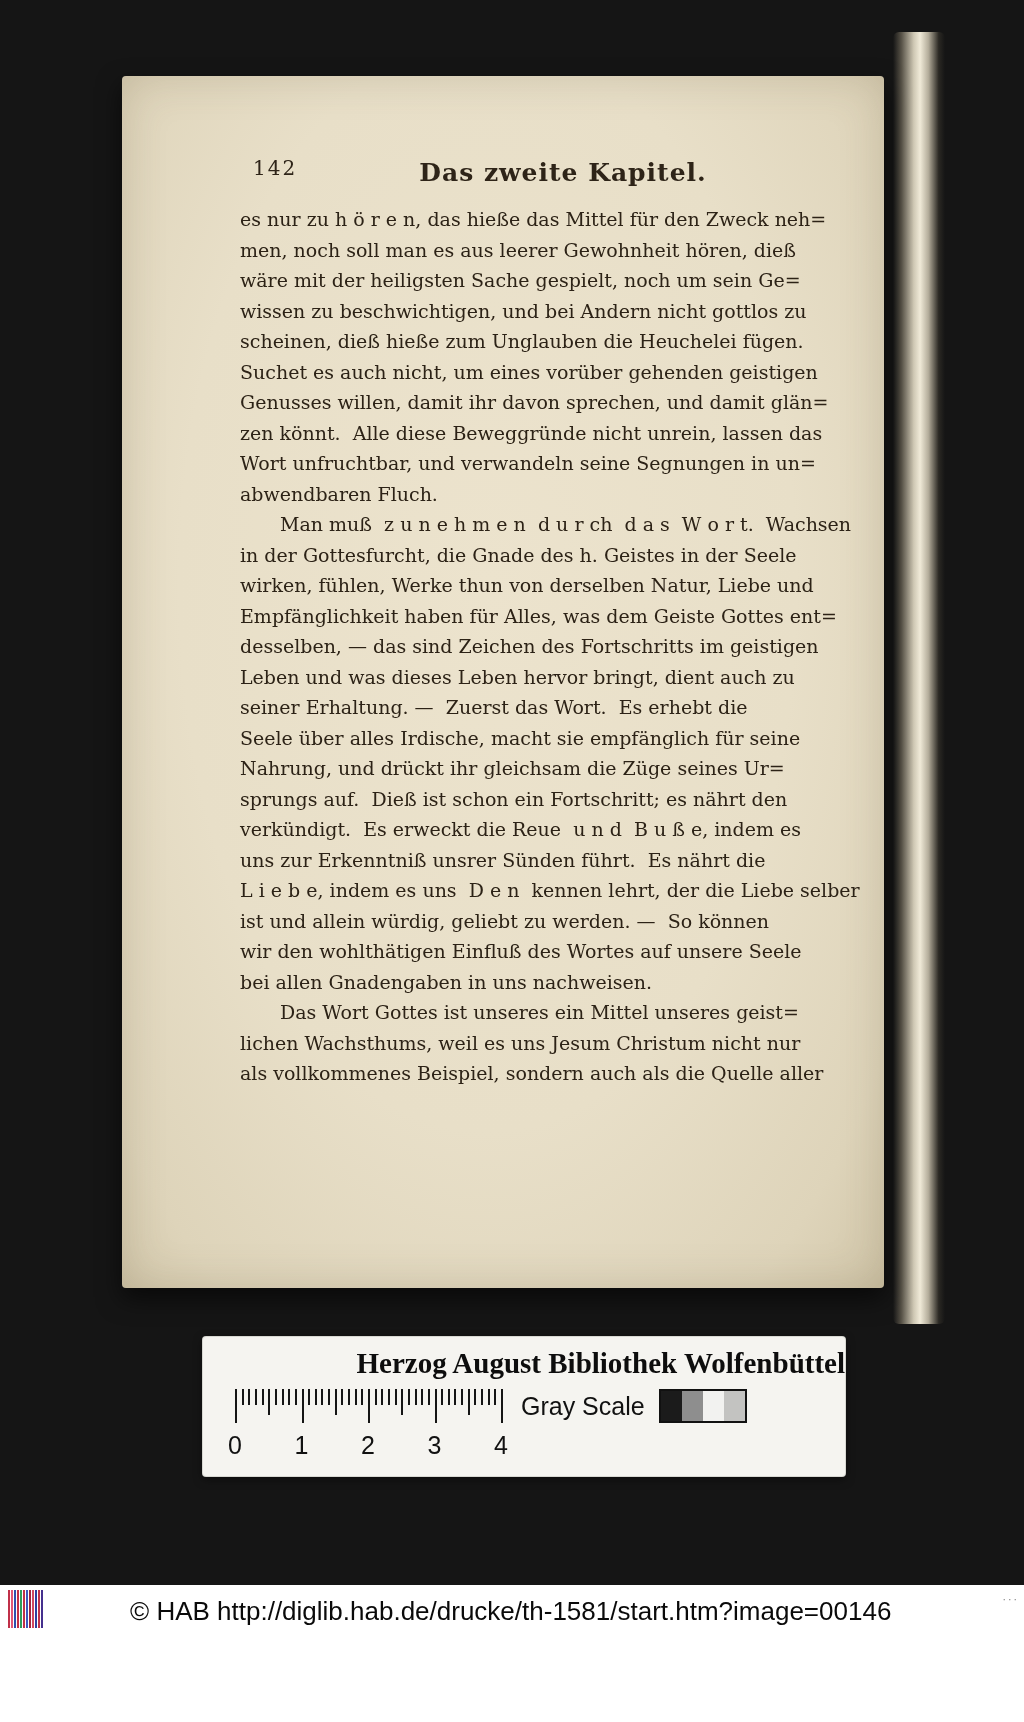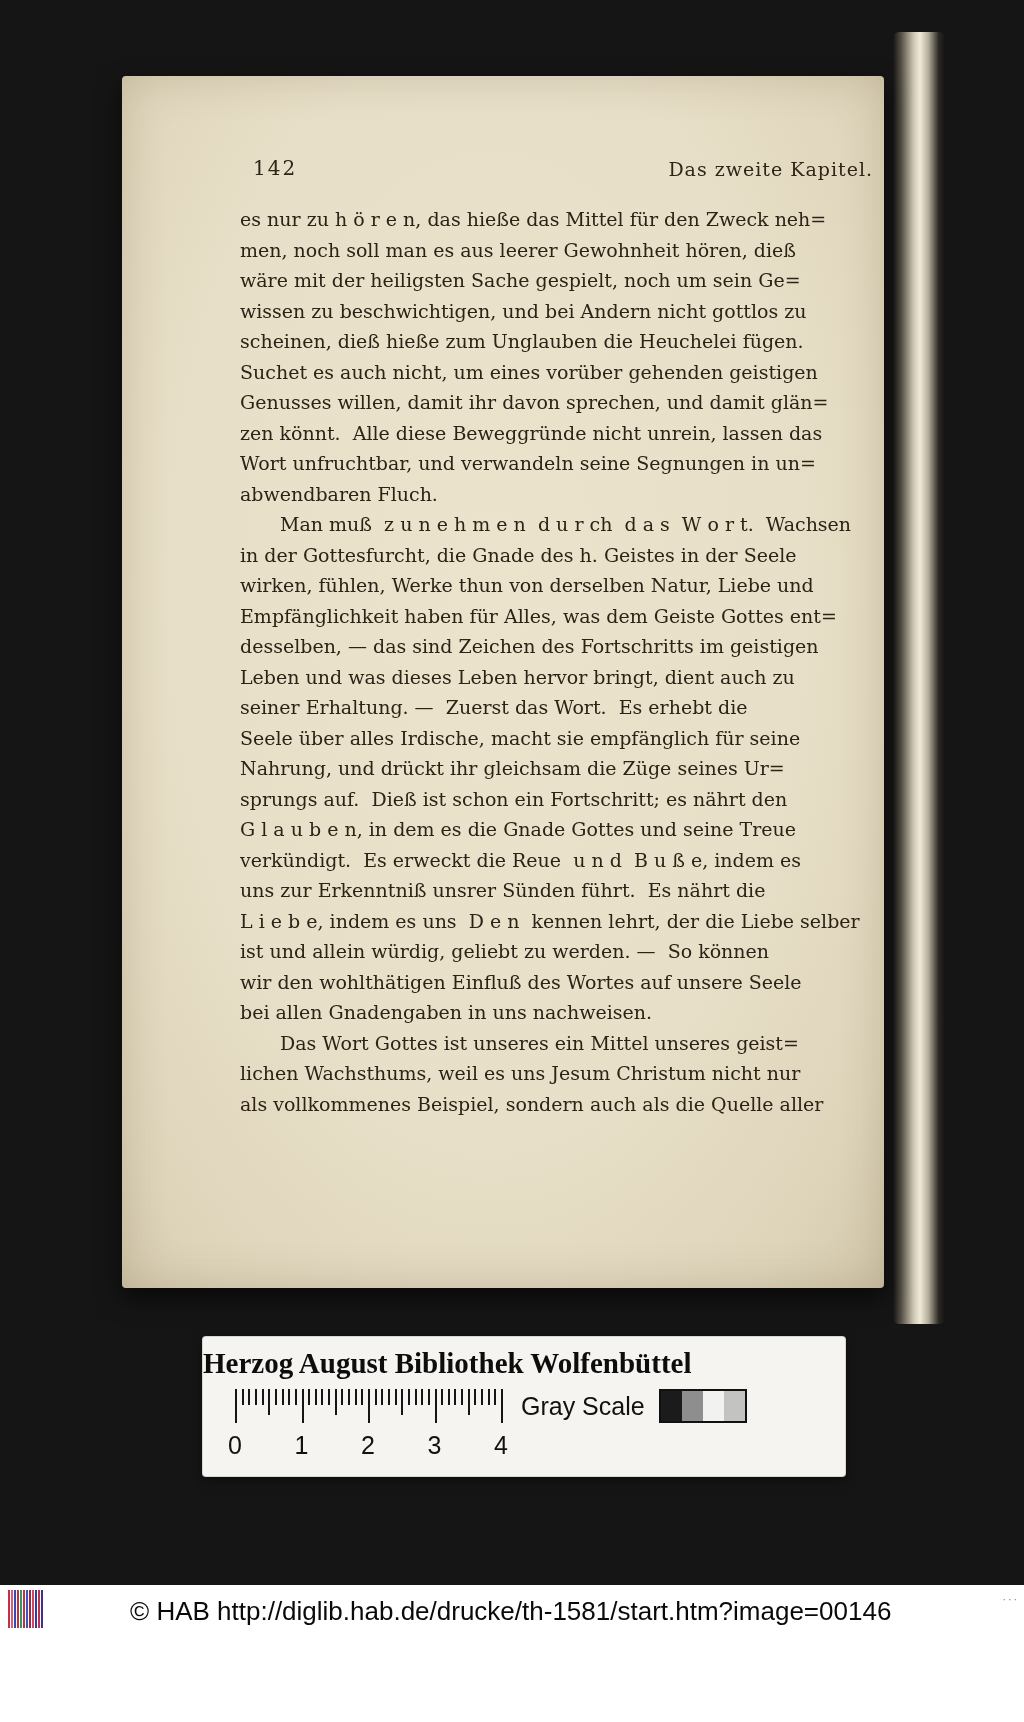--- a/index.html
+++ b/index.html
@@ -18,34 +18,34 @@
   }
   
   .page {
     position:absolute; left:122px; top:76px; width:762px; height:1212px;
     background:radial-gradient(ellipse at 48% 42%, #ece3cd 0%, #e8dfc8 55%, #ded4ba 85%, #d2c7aa 100%);
     border-radius:4px;
     box-shadow:0 10px 24px rgba(0,0,0,0.6), inset 0 0 46px rgba(90,75,45,0.20);
   }
   .page-head { position:absolute; left:118px; top:80px; width:620px; height:26px; color:#2e2418;margin-left:13px; }
   .page-num  { position:absolute; left:0; top:0; font-size:20px; letter-spacing:2px; }
-  .chapter   { position:absolute; left:0; top:2px; width:100%; text-align:right; font-size:19px; letter-spacing:1px; }
+  .chapter   { position:absolute; left:0; top:2px; width:100%; text-align:center; font-size:25px; letter-spacing:1px;font-weight:bold; }
   .body-text { position:absolute; left:118px; top:128px; width:624px; color:#2c2216; }
   .line      { height:30.5px; line-height:30.5px; font-size:19px; white-space:pre; }
   .line.indent { padding-left:40px; }
 
   
   .label-card {
     position:absolute; left:203px; top:1337px; width:642px; height:139px;
     background:#f5f4f0; border-radius:3px;
     box-shadow:0 0 0 1px #d8d8d2, 0 3px 10px rgba(0,0,0,0.5);
     font-family:"Liberation Sans", sans-serif;
   }
   .label-title {
-    position:absolute; top:10px; left:0; width:100%; text-align:left;
+    position:absolute; top:10px; left:0; width:100%; text-align:right;
     font-family:"Liberation Serif", serif; font-weight:bold;
     font-size:29px; color:#0d0d0d;
   }
   .ruler { position:absolute; left:32px; top:52px; width:280px; height:76px; }
   .ticks { position:absolute; left:0; top:0; width:268px; height:36px; }
   .tick  { position:absolute; top:0; width:2px; background:#151515; }
   .tick.cm   { height:34px; }
   .tick.half { height:26px; }
   .tick.mm   { height:16px; }
   .nums { position:absolute; left:0; top:42px; width:268px; height:30px; }
@@ -100,21 +100,20 @@
         <div class="line indent">Man muß  z u n e h m e n  d u r ch  d a s  W o r t.  Wachsen</div>
         <div class="line">in der Gottesfurcht, die Gnade des h. Geistes in der Seele</div>
         <div class="line">wirken, fühlen, Werke thun von derselben Natur, Liebe und</div>
         <div class="line">Empfänglichkeit haben für Alles, was dem Geiste Gottes ent=</div>
         <div class="line">desselben, — das sind Zeichen des Fortschritts im geistigen</div>
         <div class="line">Leben und was dieses Leben hervor bringt, dient auch zu</div>
         <div class="line">seiner Erhaltung. —  Zuerst das Wort.  Es erhebt die</div>
         <div class="line">Seele über alles Irdische, macht sie empfänglich für seine</div>
         <div class="line">Nahrung, und drückt ihr gleichsam die Züge seines Ur=</div>
         <div class="line">sprungs auf.  Dieß ist schon ein Fortschritt; es nährt den</div>
-        <div class="line">G l a u b e n, in dem es die Gnade Gottes und seine Treue</div>
         <div class="line">verkündigt.  Es erweckt die Reue  u n d  B u ß e, indem es</div>
         <div class="line">uns zur Erkenntniß unsrer Sünden führt.  Es nährt die</div>
         <div class="line">L i e b e, indem es uns  D e n  kennen lehrt, der die Liebe selber</div>
         <div class="line">ist und allein würdig, geliebt zu werden. —  So können</div>
         <div class="line">wir den wohlthätigen Einfluß des Wortes auf unsere Seele</div>
         <div class="line">bei allen Gnadengaben in uns nachweisen.</div>
         <div class="line indent">Das Wort Gottes ist unseres ein Mittel unseres geist=</div>
         <div class="line">lichen Wachsthums, weil es uns Jesum Christum nicht nur</div>
         <div class="line">als vollkommenes Beispiel, sondern auch als die Quelle aller</div>
       </div>

